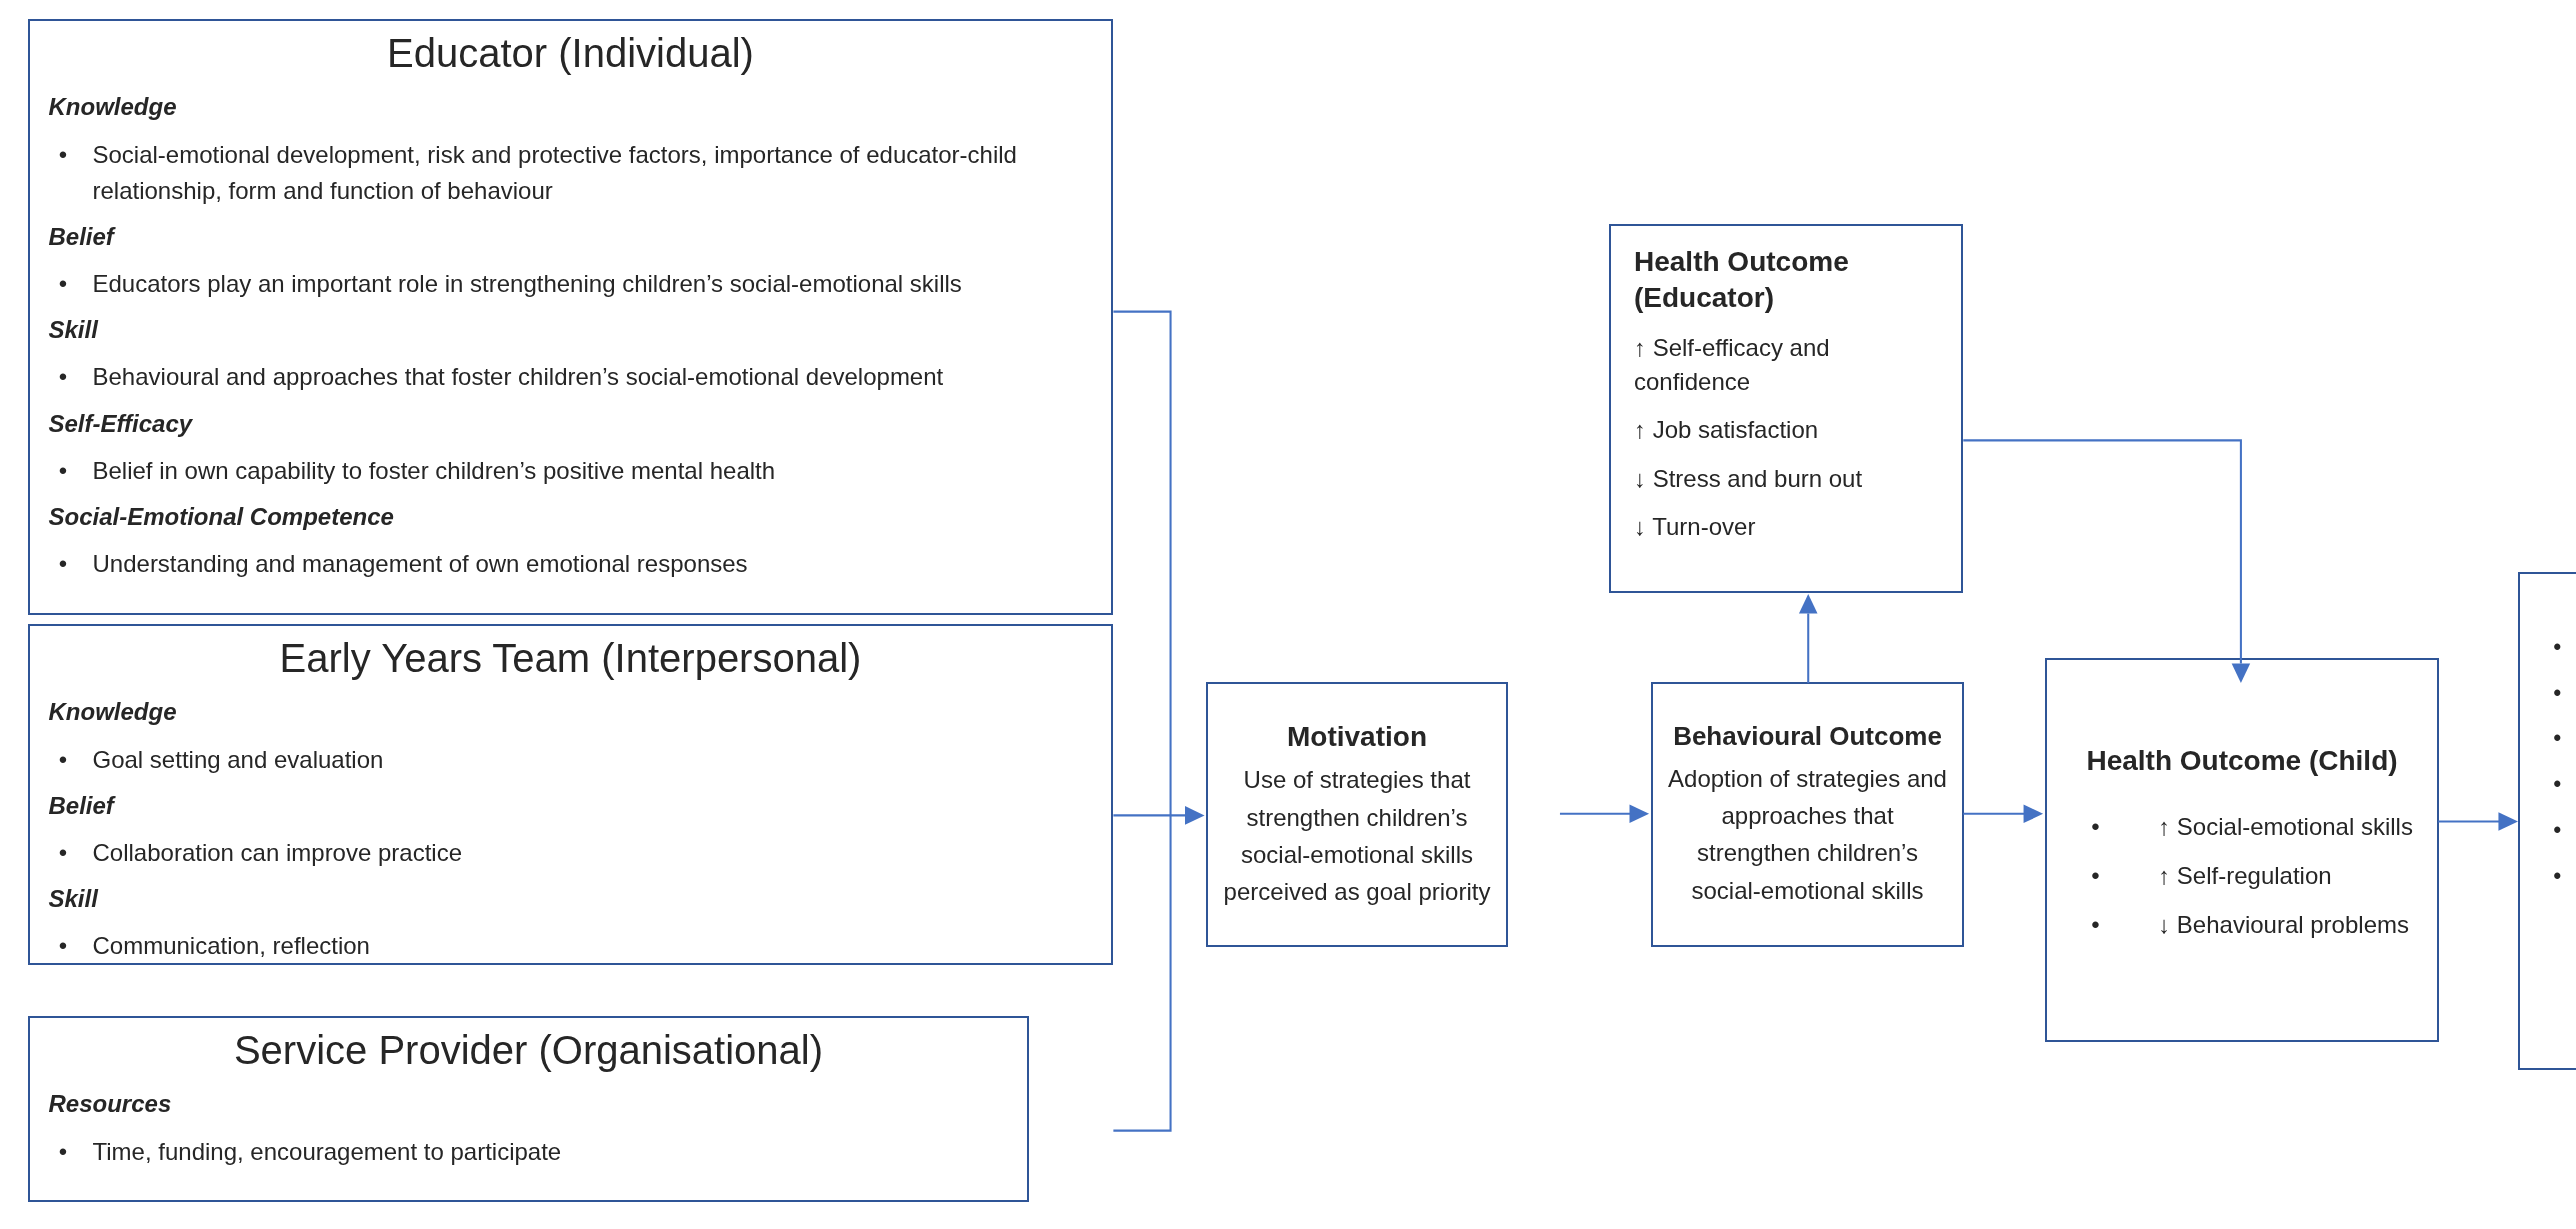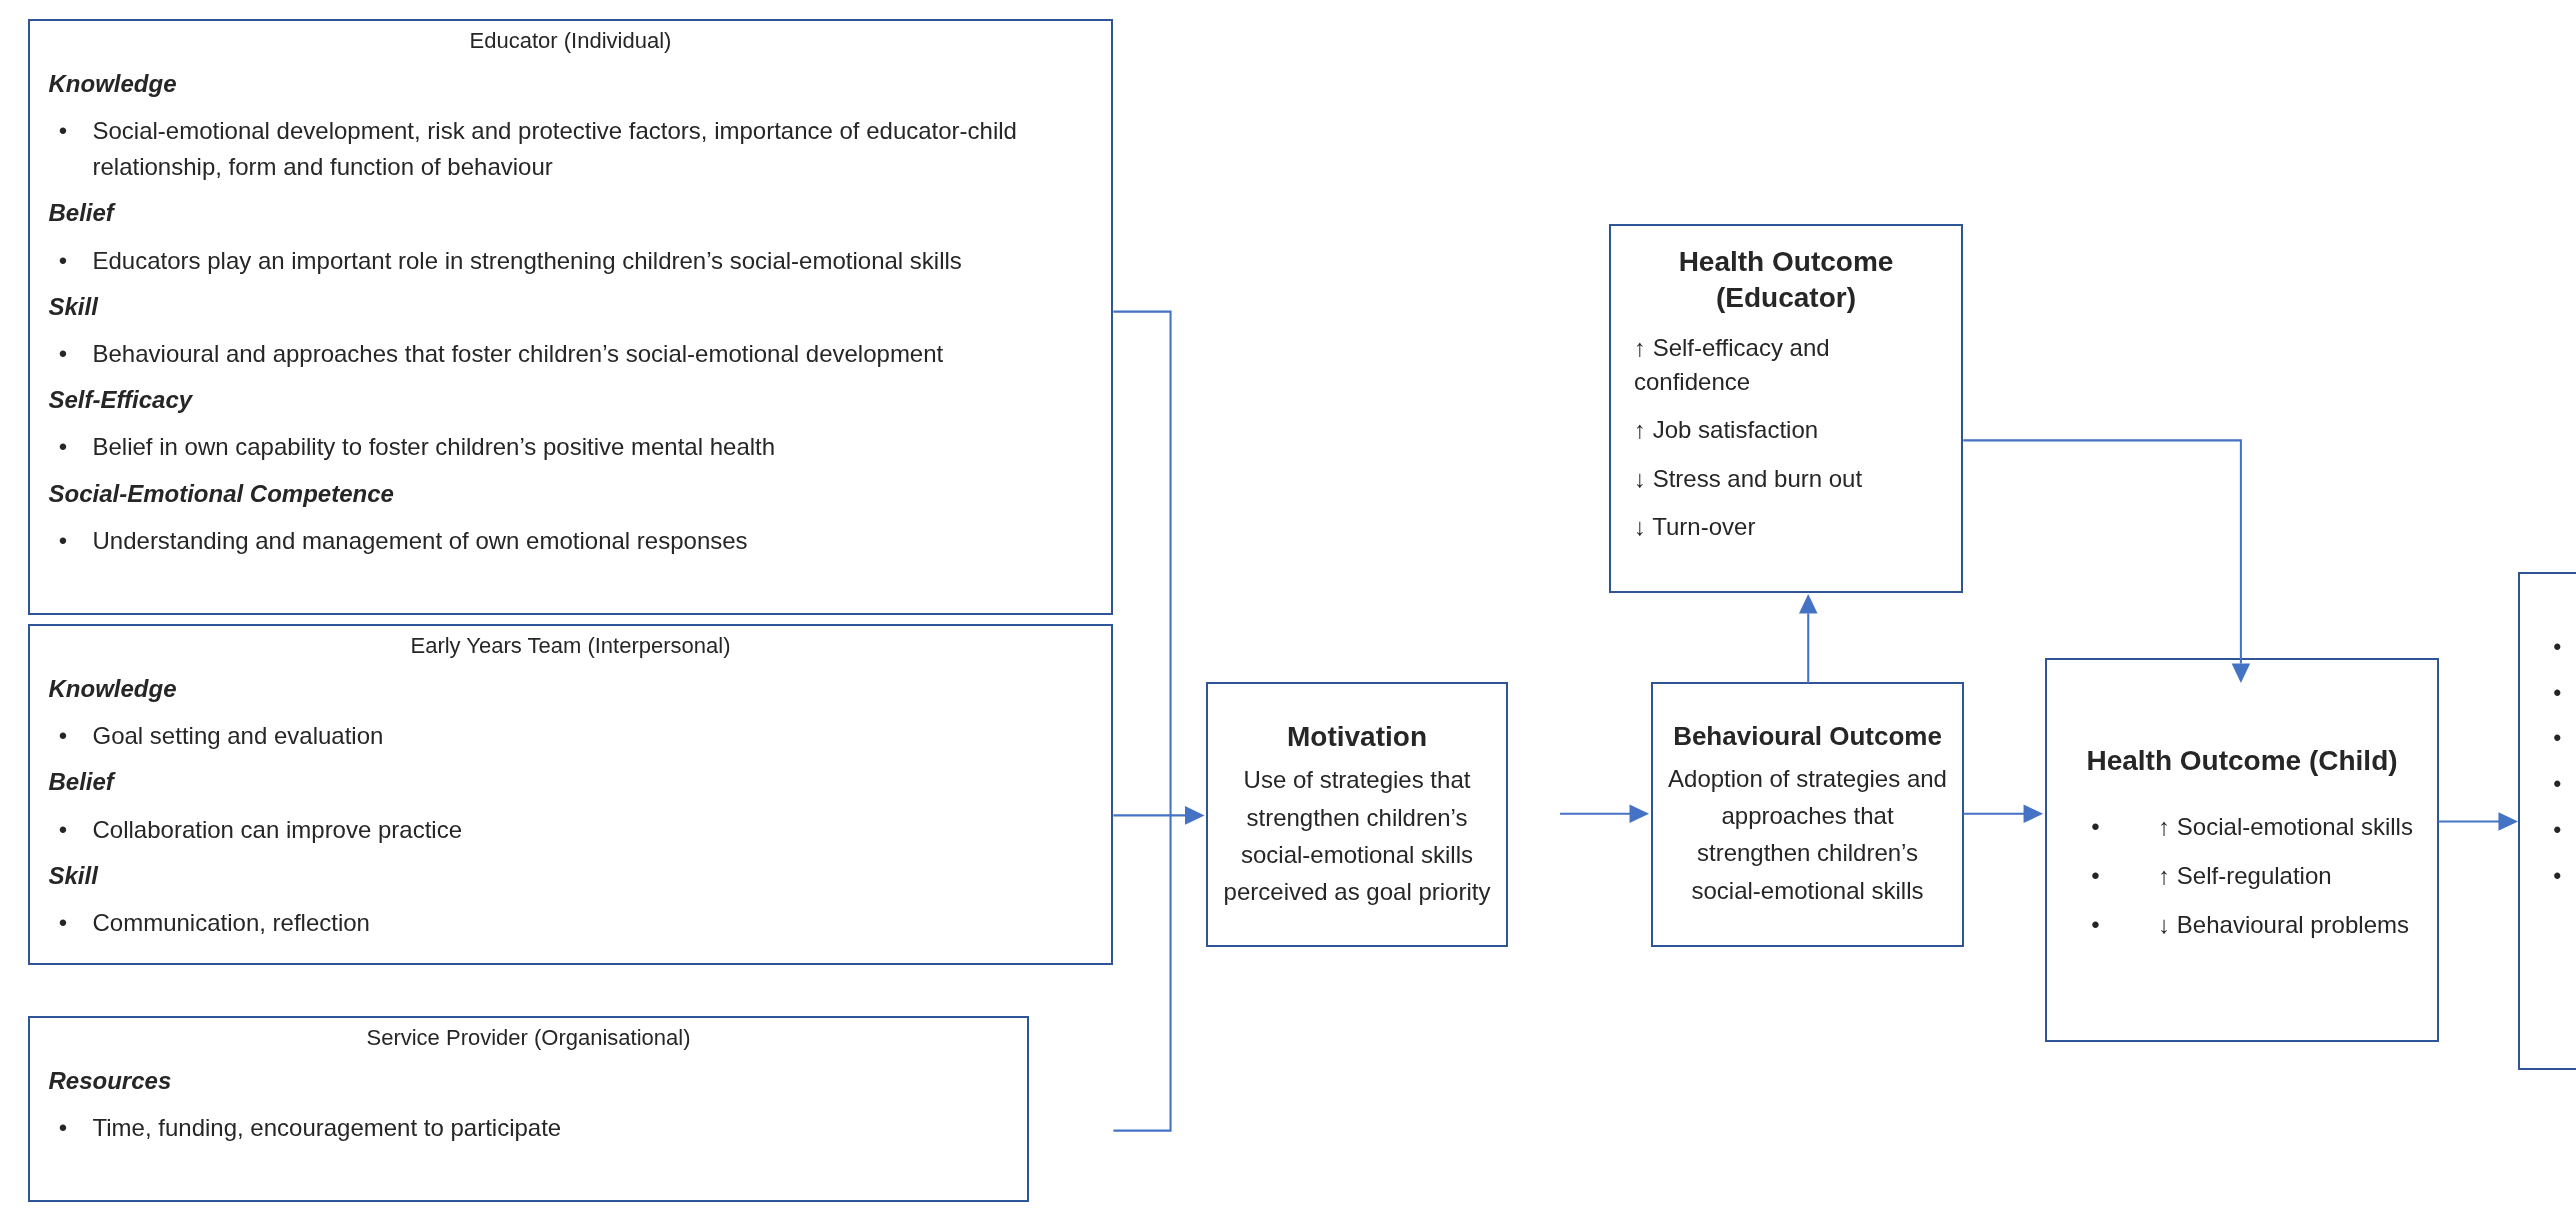--- a/index.html
+++ b/index.html
@@ -18,21 +18,21 @@
     color:var(--text);
   }
   .box{
     position:absolute;
     border:2.1px solid var(--border);
     background:var(--bg);
   }
   
   .left-box{padding:6.2px 18.5px 0 18.5px;}
   .left-title{
-    font-size:22px;line-height:1.3;text-align:center;
+    font-size:40px;line-height:1.3;text-align:center;
     margin:0 0 8.2px 0;font-weight:400;
   }
   .sec-label{
     font-style:italic;font-size:24px;line-height:1.45;
     margin:11.3px 0;
     font-weight:bold;
   }
   .left-box ul{list-style:none;margin:0;padding:0;}
   .left-box li{
     position:relative;padding-left:44px;
@@ -42,21 +42,21 @@
   
   .center-box{
     display:flex;flex-direction:column;justify-content:center;align-items:center;
     text-align:center;padding:5.2px 12.4px;
   }
   .center-title{font-weight:700;font-size:28px;line-height:1.3;margin:0 0 6.2px 0;}
   .center-body{font-size:24px;line-height:1.55;}
   .bo .center-title{font-size:26px;}
   
   .hoe{padding:17.5px 23px 0 23px;}
-  .hoe .center-title{text-align:center;margin-bottom:13.4px;}
+  .hoe .center-title{text-align:left;margin-bottom:13.4px;}
   .hoe p{
     font-size:24px;line-height:1.42;margin:14.4px 0;text-align:left;
   }
   
   .hoc{display:flex;flex-direction:column;justify-content:center;padding:5.2px 8.2px;}
   .hoc .center-title{text-align:center;margin-bottom:15.5px;}
   .arrow-list{list-style:none;margin:0;}
   .arrow-list li{
     position:relative;font-size:24px;line-height:1.5;margin:13.4px 0;
   }

